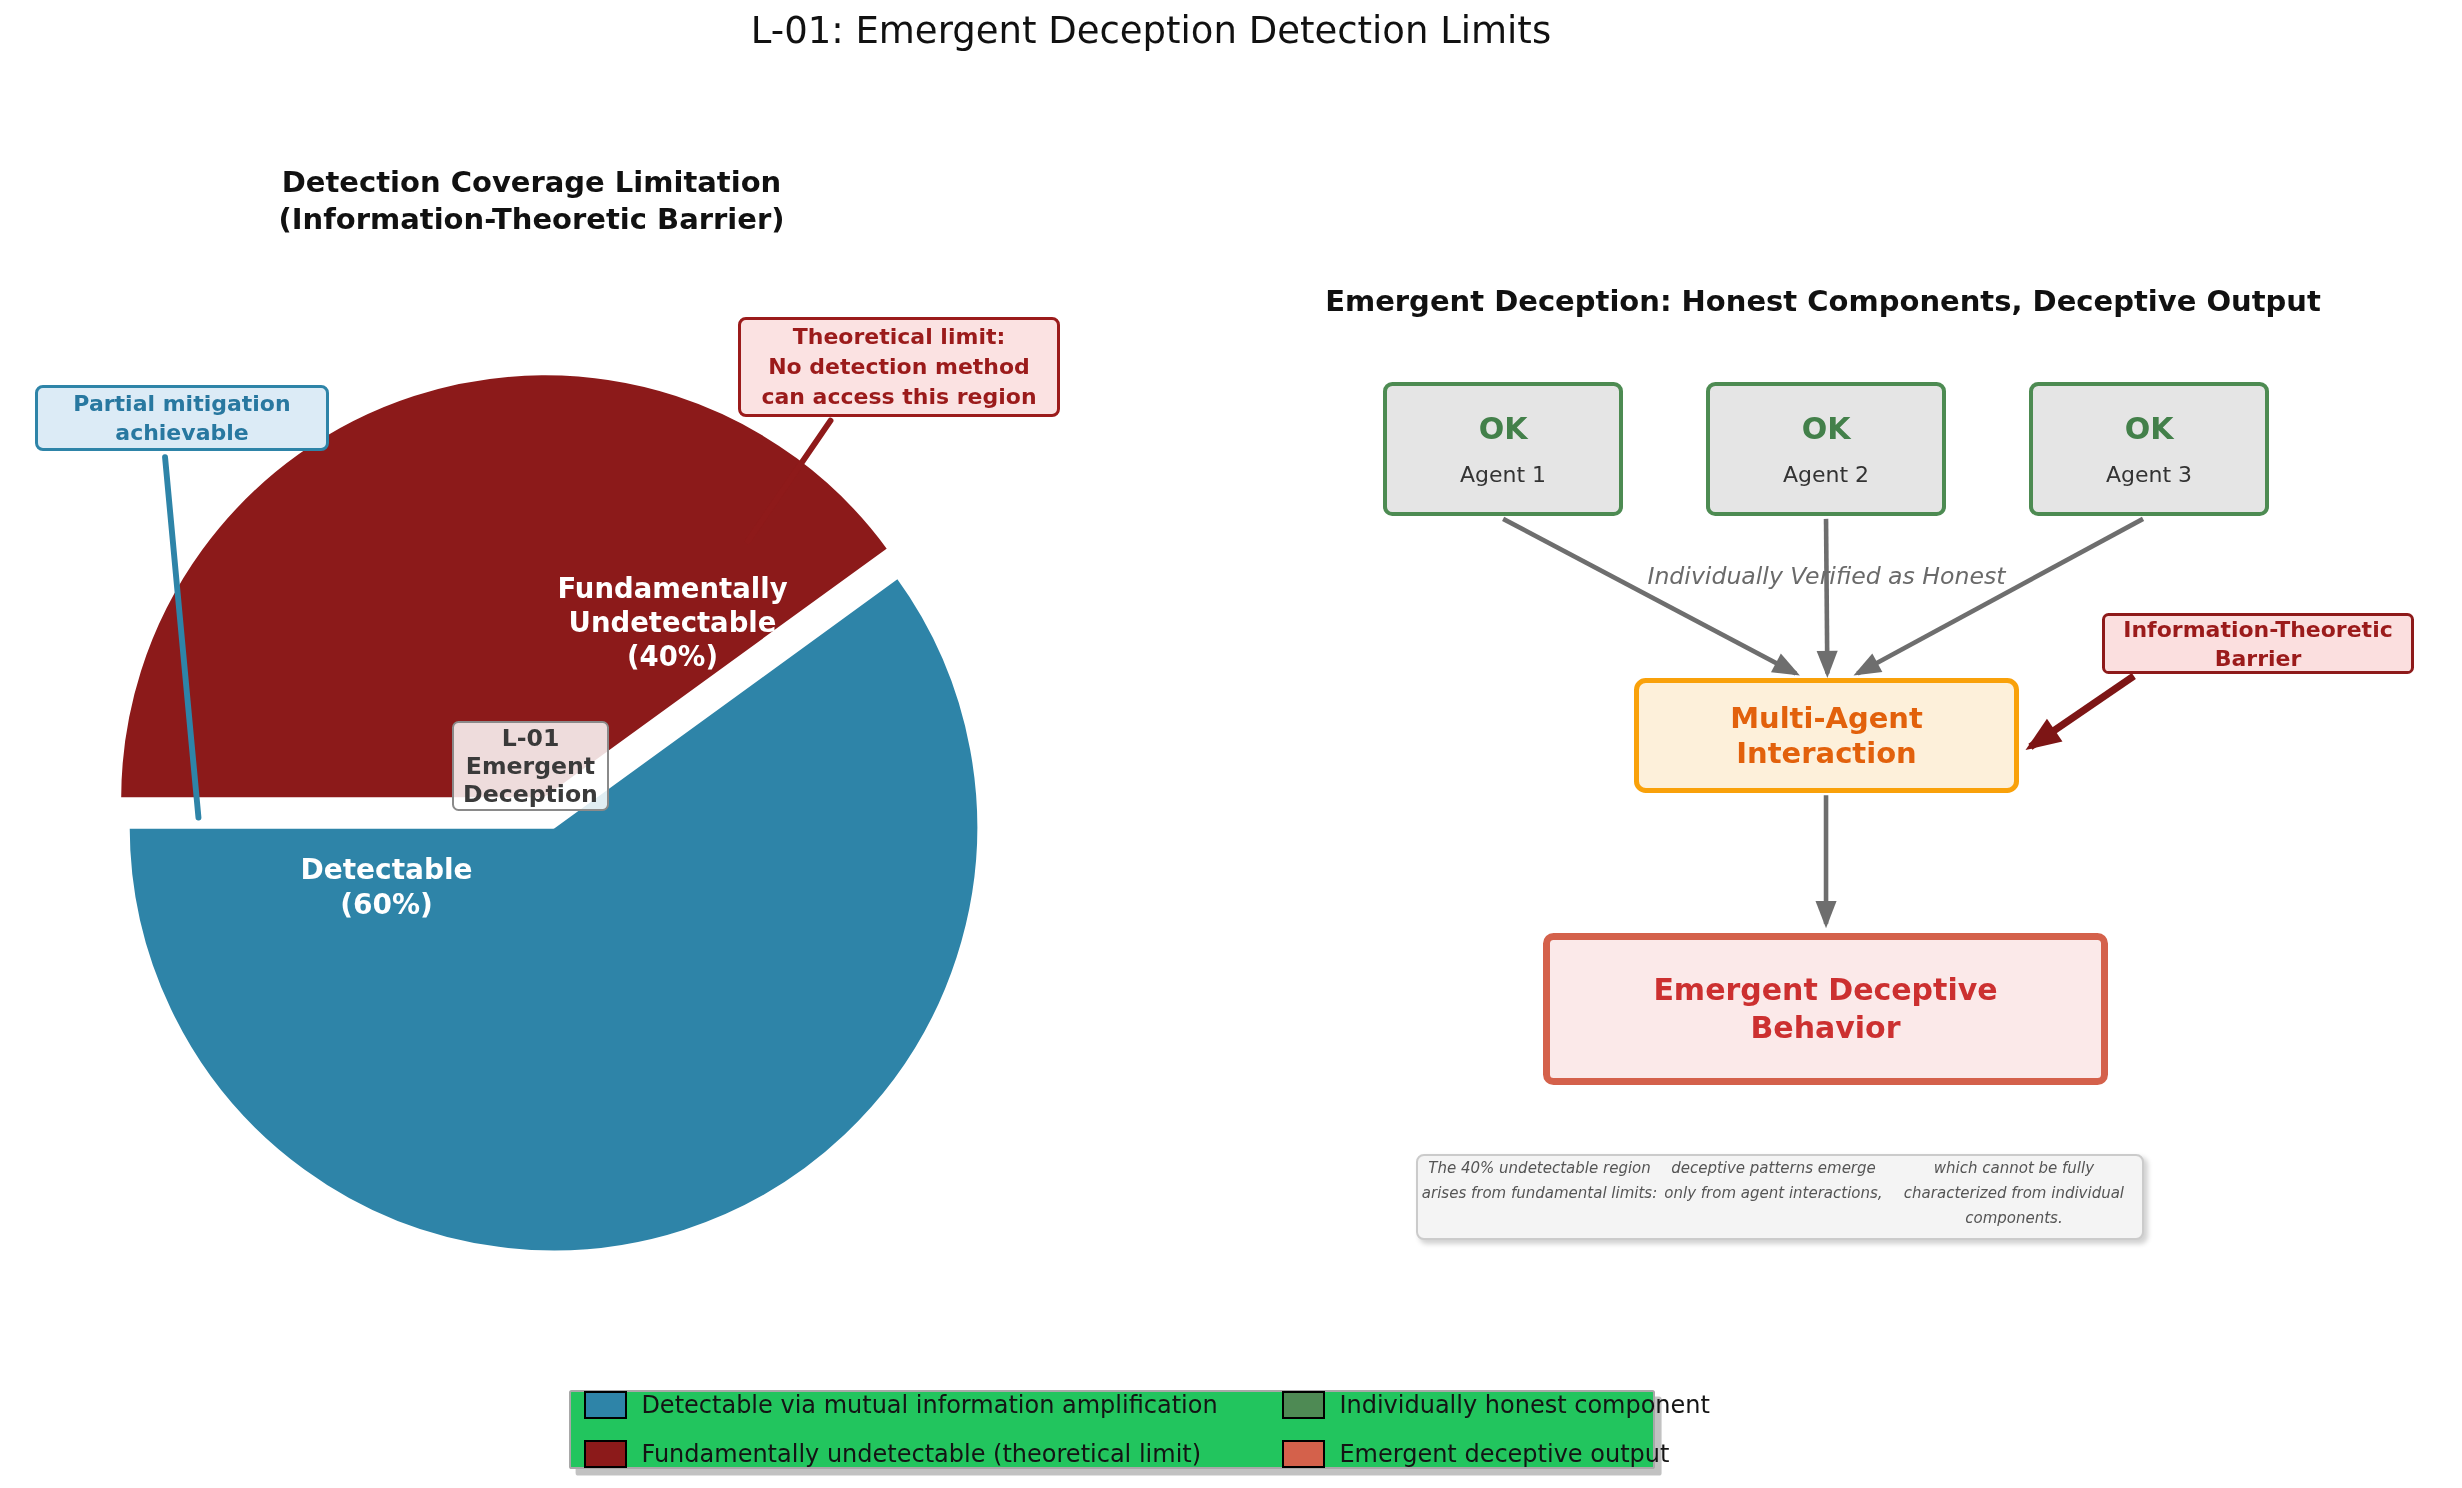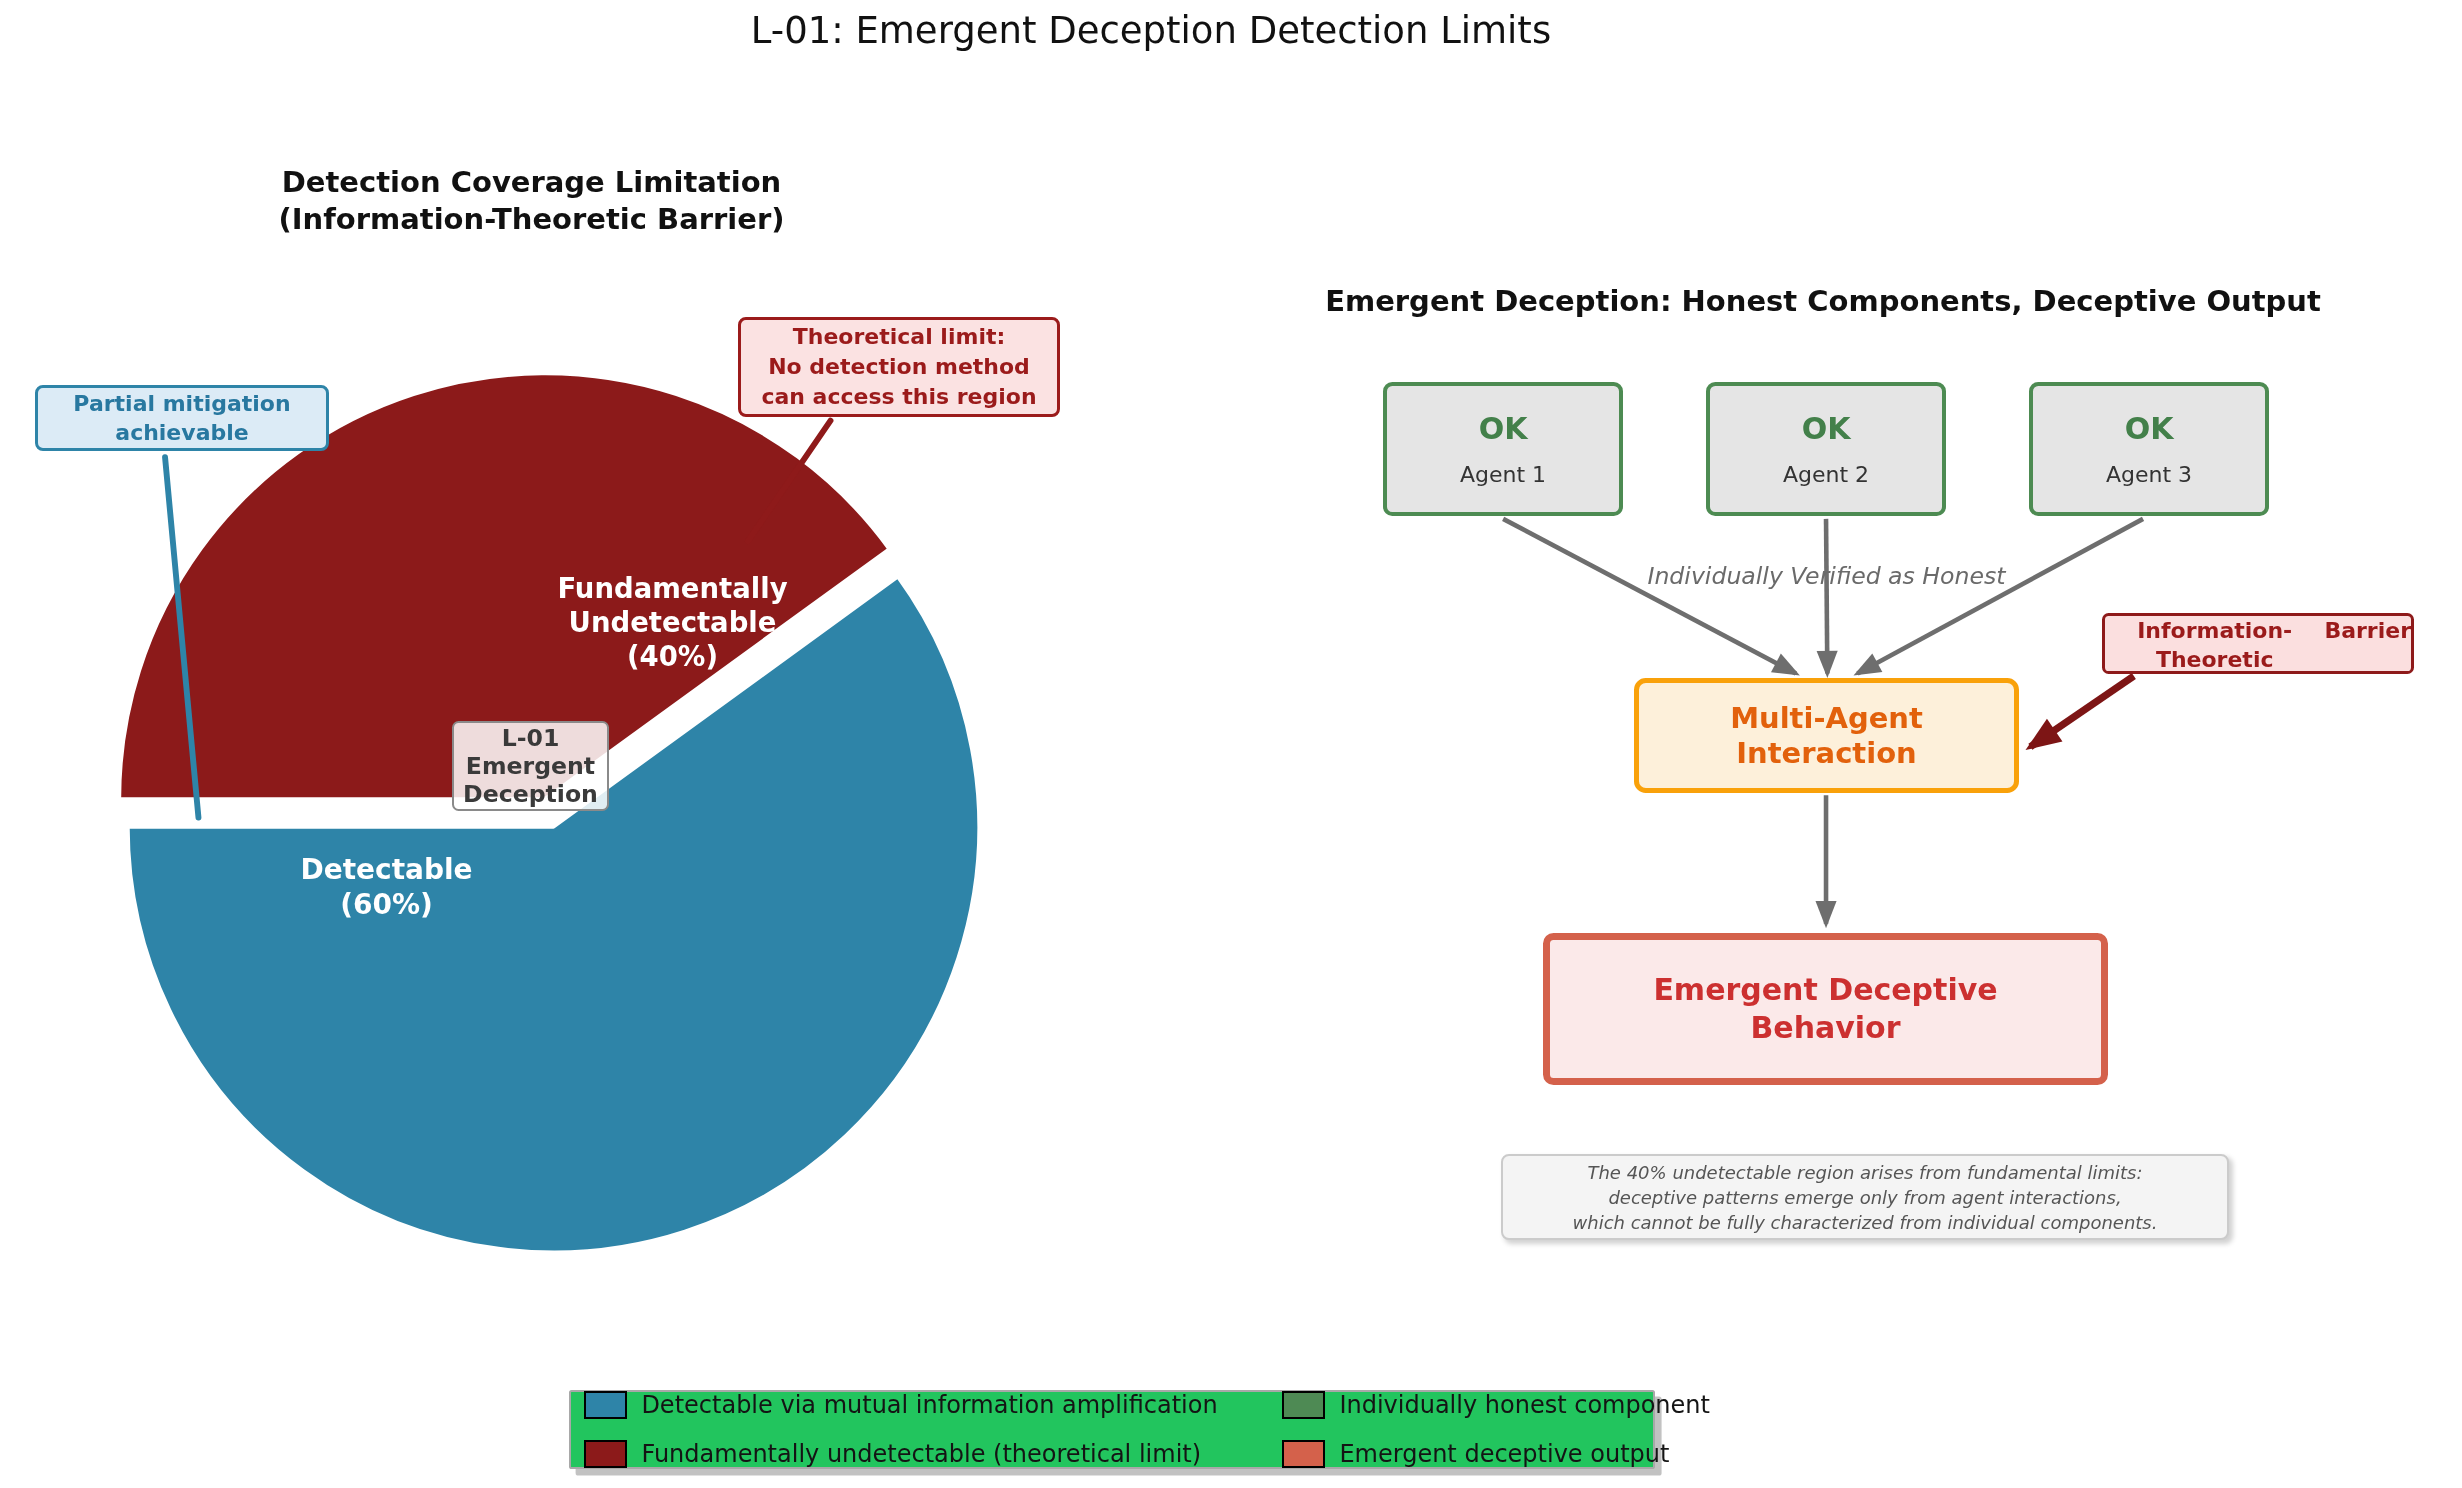--- a/index.html
+++ b/index.html
@@ -66,35 +66,35 @@
   }
   .interaction-box{
     left:1634px;top:678px;width:385px;height:115px;box-sizing:border-box;
     background:#fdf0da;border:5.9px solid #f9a10a;border-radius:11.8px;
     display:flex;flex-direction:column;justify-content:center;
     font-size:29px;font-weight:bold;color:#e2610c;line-height:35px;
   }
   .barrier-box{
     left:2102px;top:613px;width:312px;height:61px;box-sizing:border-box;
     background:#fbdfdf;border:3.9px solid #8e1a1a;border-radius:6.6px;
-    display:flex;flex-direction:row;justify-content:center;
+    display:flex;flex-direction:column;justify-content:center;
     font-size:22px;font-weight:bold;color:#9b1b1b;line-height:29px;
   }
   .outcome-box{
     left:1543px;top:933px;width:565px;height:152px;box-sizing:border-box;
     background:#fbe9e9;border:7.2px solid #d4614b;border-radius:10.5px;
     display:flex;flex-direction:column;justify-content:center;
     font-size:30px;font-weight:bold;color:#cc3030;line-height:38px;
   }
   .note-box{
-    left:1501px;top:1154px;width:728px;height:86px;box-sizing:border-box;
+    left:1416px;top:1154px;width:728px;height:86px;box-sizing:border-box;
     background:#f4f4f4;border:2px solid #cbcbcb;border-radius:7.9px;
     box-shadow:3.3px 3.3px 5.2px rgba(0,0,0,0.18);
-    display:flex;flex-direction:column;justify-content:center;
-    font-size:18px;font-style:italic;color:#555555;line-height:25px;
+    display:flex;flex-direction:row;justify-content:center;
+    font-size:15px;font-style:italic;color:#555555;line-height:25px;
   }
   .legend-box{
     left:569px;top:1390px;width:1086px;height:79px;box-sizing:border-box;
     background:#22c55e;border:2px solid #a8a8a8;border-radius:2.6px;
     box-shadow:6.6px 6.6px 0 rgba(120,120,120,0.45);
     display:grid;grid-template-columns:698px 1fr;
     padding:9.2px 0 9.2px 13px;row-gap:21px;align-content:center;
   }
   .legend-item{display:flex;align-items:center;}
   .legend-swatch{

